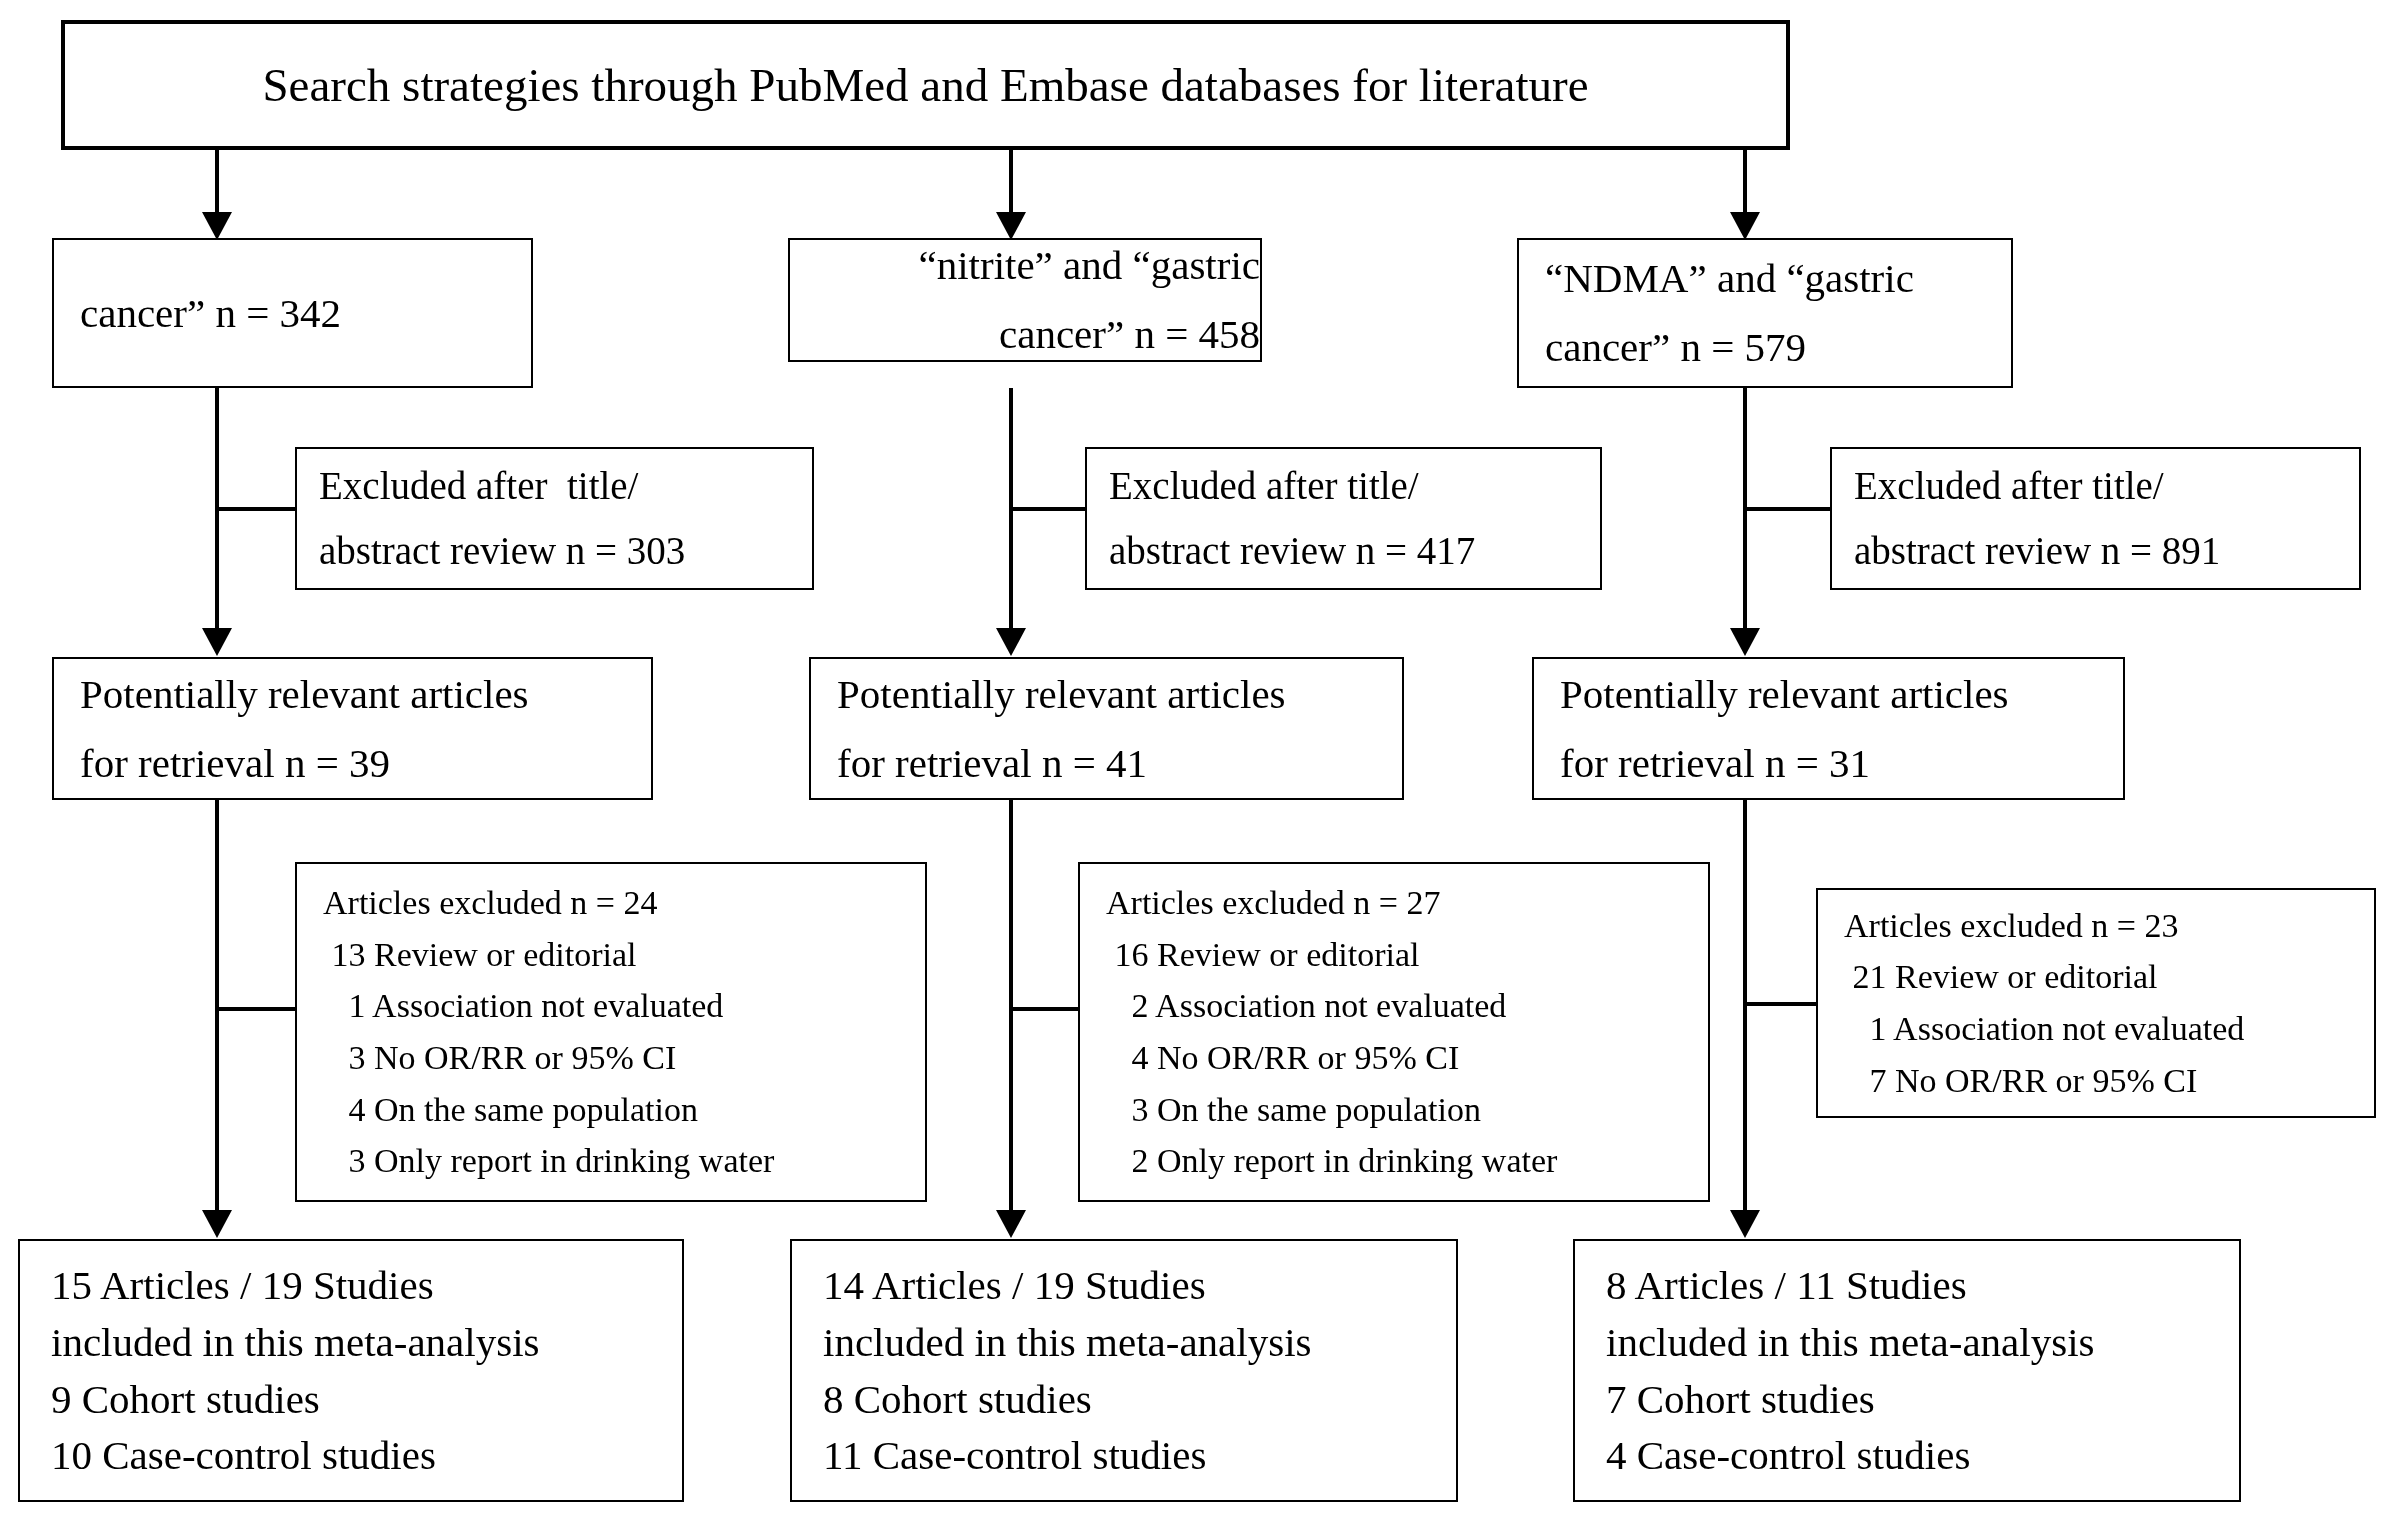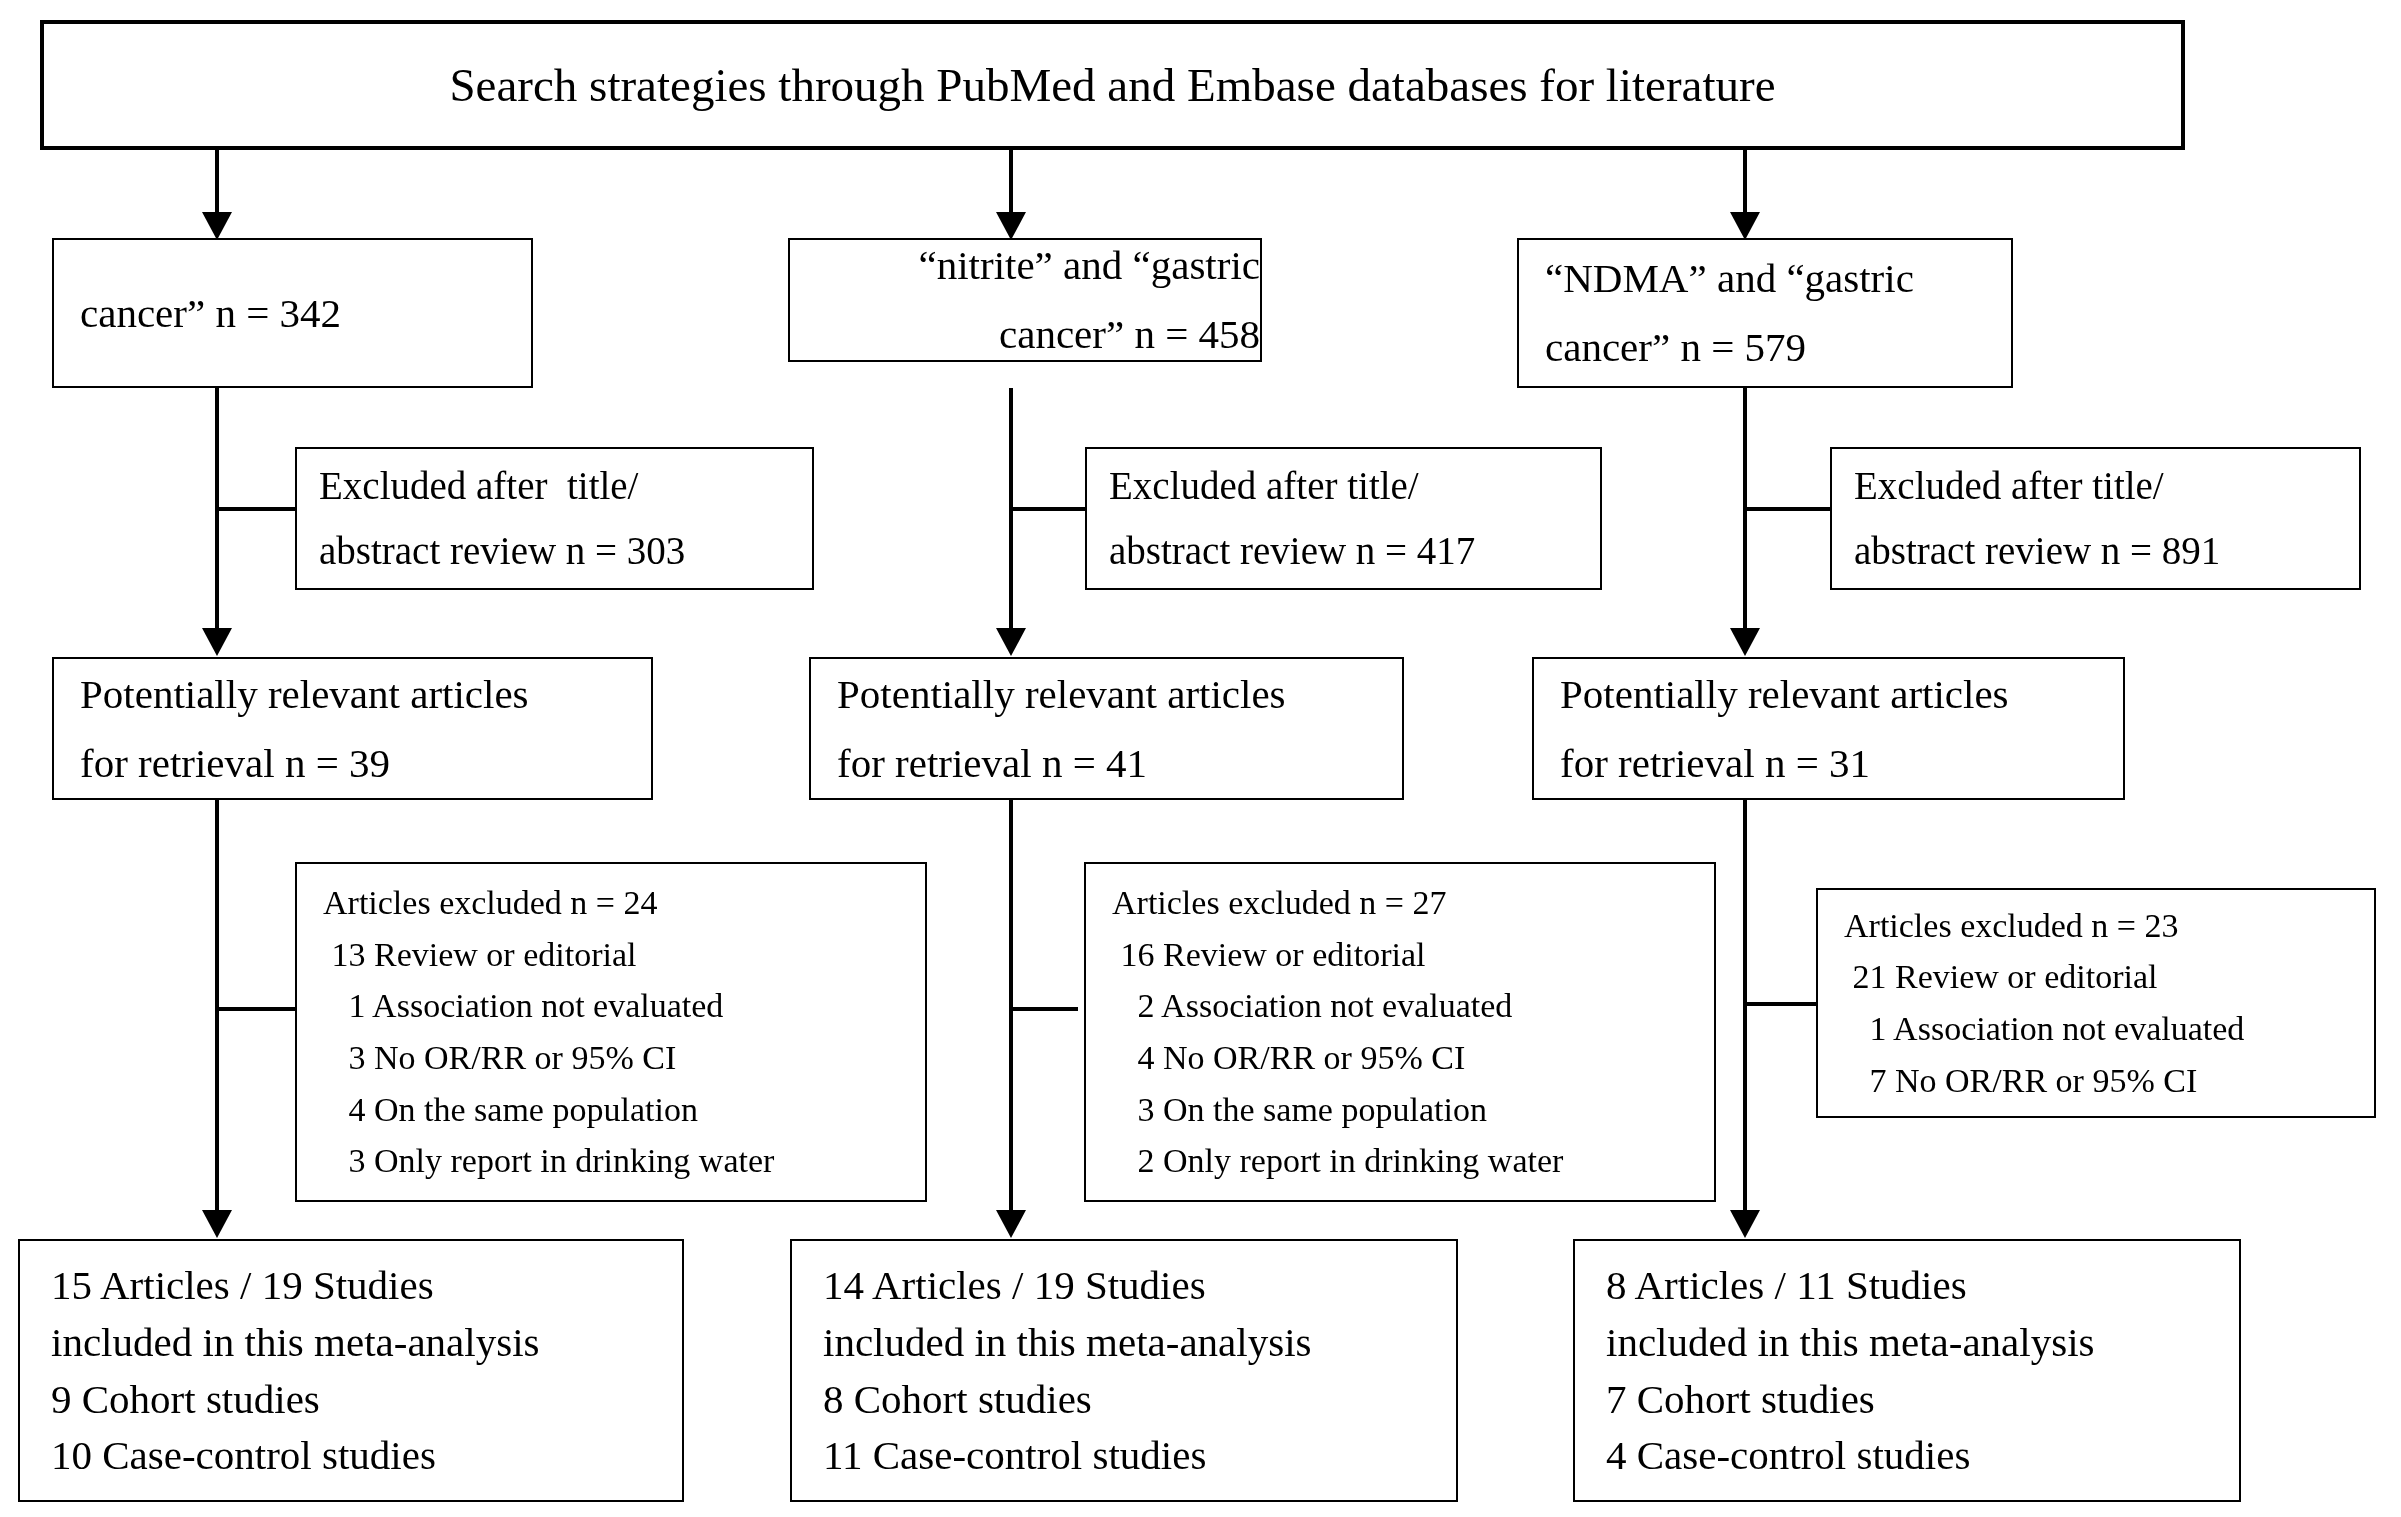--- a/index.html
+++ b/index.html
@@ -66,21 +66,21 @@
     border-right: 15.3px solid transparent;
     border-top: 28px solid #000000;
   }
   .txt { display: block; }
 </style>
 </head>
 <body>
 
 <div id="canvas">
 
-  <div class="box title-box" style="left:40px; top:19.7px; width:2145px; height:130px;">
+  <div class="box title-box" style="left:61px; top:19.7px; width:1729px; height:130px;">
     <span class="txt">Search strategies through PubMed and Embase databases for literature</span>
   </div>
 
   <div class="line" style="left:215px; top:149px; width:4.4px; height:64px;"></div>
   <div class="arrowhead" style="left:202px; top:212px;"></div>
 
   <div class="box query-box" style="left:52px; top:238px; width:481px; height:150px;">
     <span class="txt">cancer” n = 342</span>
   </div>
 
@@ -137,21 +137,21 @@
 
   <div class="box relevant-box" style="left:809px; top:657px; width:595px; height:143px;">
     <span class="txt">Potentially relevant articles</span>
     <span class="txt">for retrieval n = 41</span>
   </div>
 
   <div class="line" style="left:1009px; top:800px; width:4.4px; height:412px;"></div>
   <div class="line" style="left:1011px; top:1007px; width:67px; height:4.4px;"></div>
   <div class="arrowhead" style="left:996px; top:1210px;"></div>
 
-  <div class="box articles-excluded-box" style="left:1078px; top:862px; width:632px; height:340px;margin-left:6px;">
+  <div class="box articles-excluded-box" style="left:1078px; top:862px; width:632px; height:340px;">
     <span class="txt">Articles excluded n = 27</span>
     <span class="txt"> 16 Review or editorial</span>
     <span class="txt">   2 Association not evaluated</span>
     <span class="txt">   4 No OR/RR or 95% CI</span>
     <span class="txt">   3 On the same population</span>
     <span class="txt">   2 Only report in drinking water</span>
   </div>
 
   <div class="box included-box" style="left:790px; top:1239px; width:668px; height:263px;">
     <span class="txt">14 Articles / 19 Studies</span>

